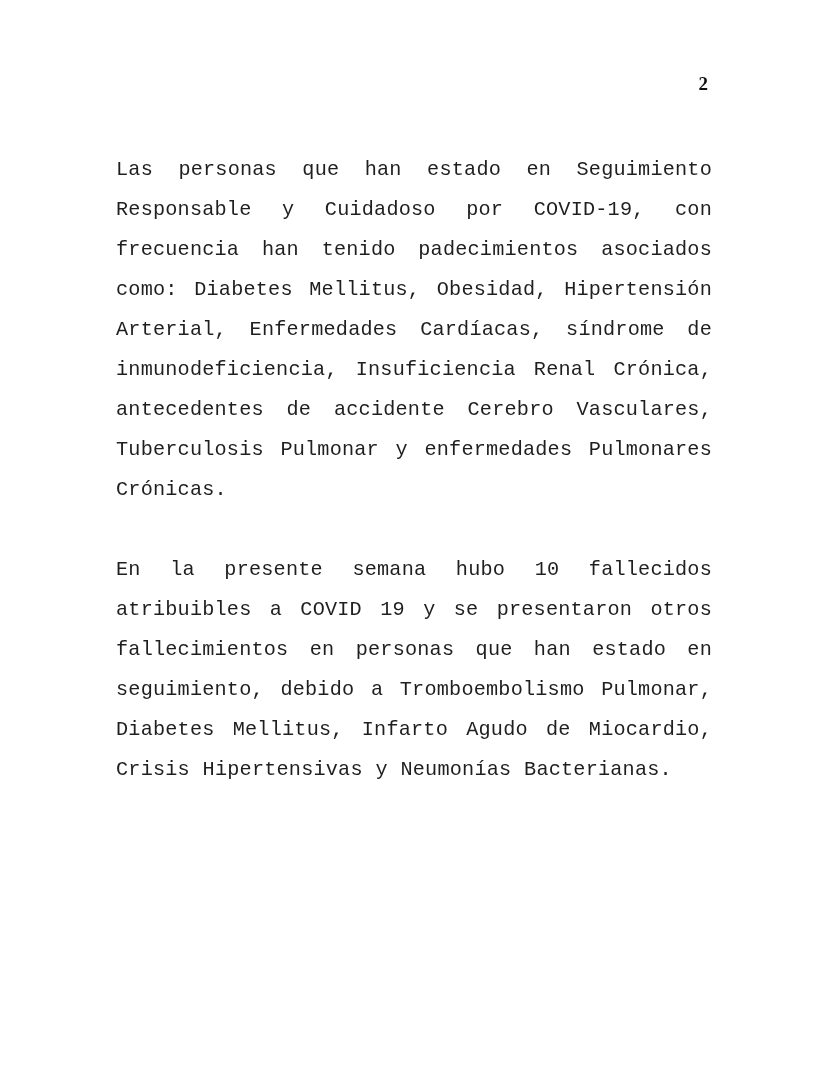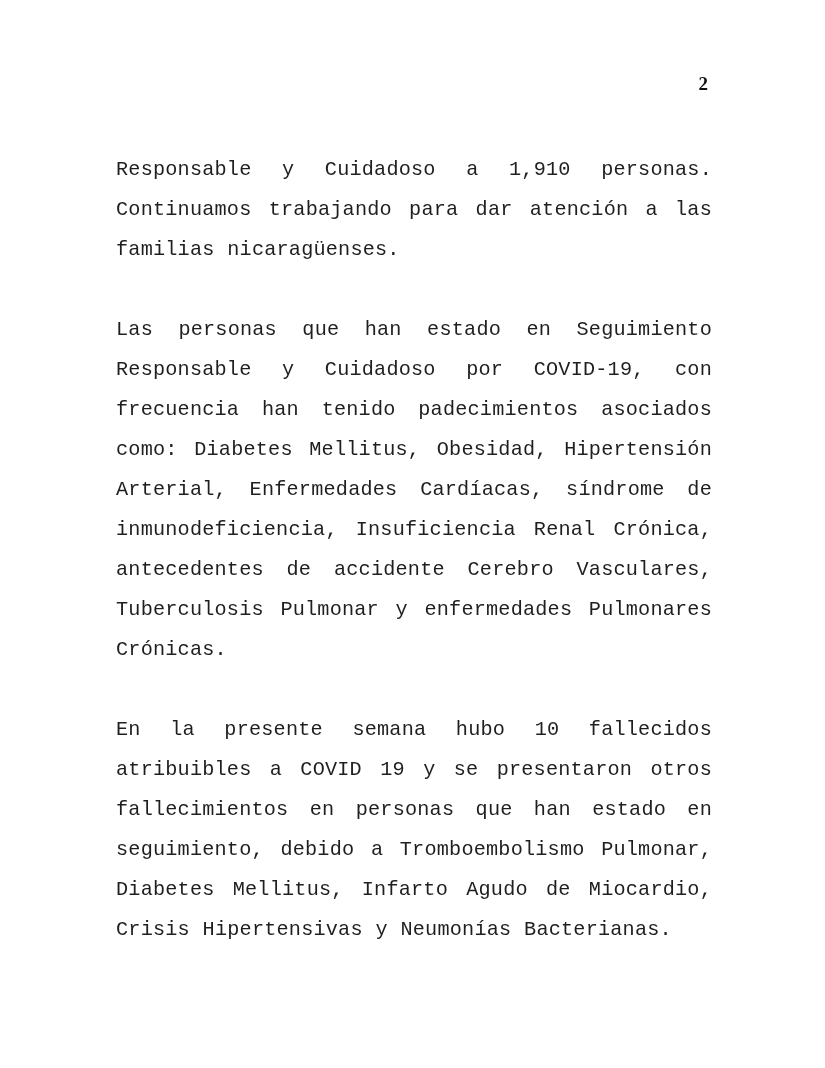--- a/index.html
+++ b/index.html
@@ -82,21 +82,20 @@
 <body>
 
 <div class="page">
 
   <div class="page-header">
     <div class="folio">2</div>
   </div>
 
   <div class="content">
 
-    <p class="para">Responsable y Cuidadoso a 1,910 personas. Continuamos trabajando para dar atención a las familias nicaragüenses.</p>
 
     <p class="para">Las personas que han estado en Seguimiento Responsable y Cuidadoso por COVID-19, con frecuencia han tenido padecimientos asociados como: Diabetes Mellitus, Obesidad, Hipertensión Arterial, Enfermedades Cardíacas, síndrome de inmunodeficiencia, Insuficiencia Renal Crónica, antecedentes de accidente Cerebro Vasculares, Tuberculosis Pulmonar y enfermedades Pulmonares Crónicas.</p>
 
     <p class="para">En la presente semana hubo 10 fallecidos atribuibles a COVID 19 y se presentaron otros fallecimientos en personas que han estado en seguimiento, debido a Tromboembolismo Pulmonar, Diabetes Mellitus, Infarto Agudo de Miocardio, Crisis Hipertensivas y Neumonías Bacterianas.</p>
 
   </div>
 
 </div>
 
 </body></html>

